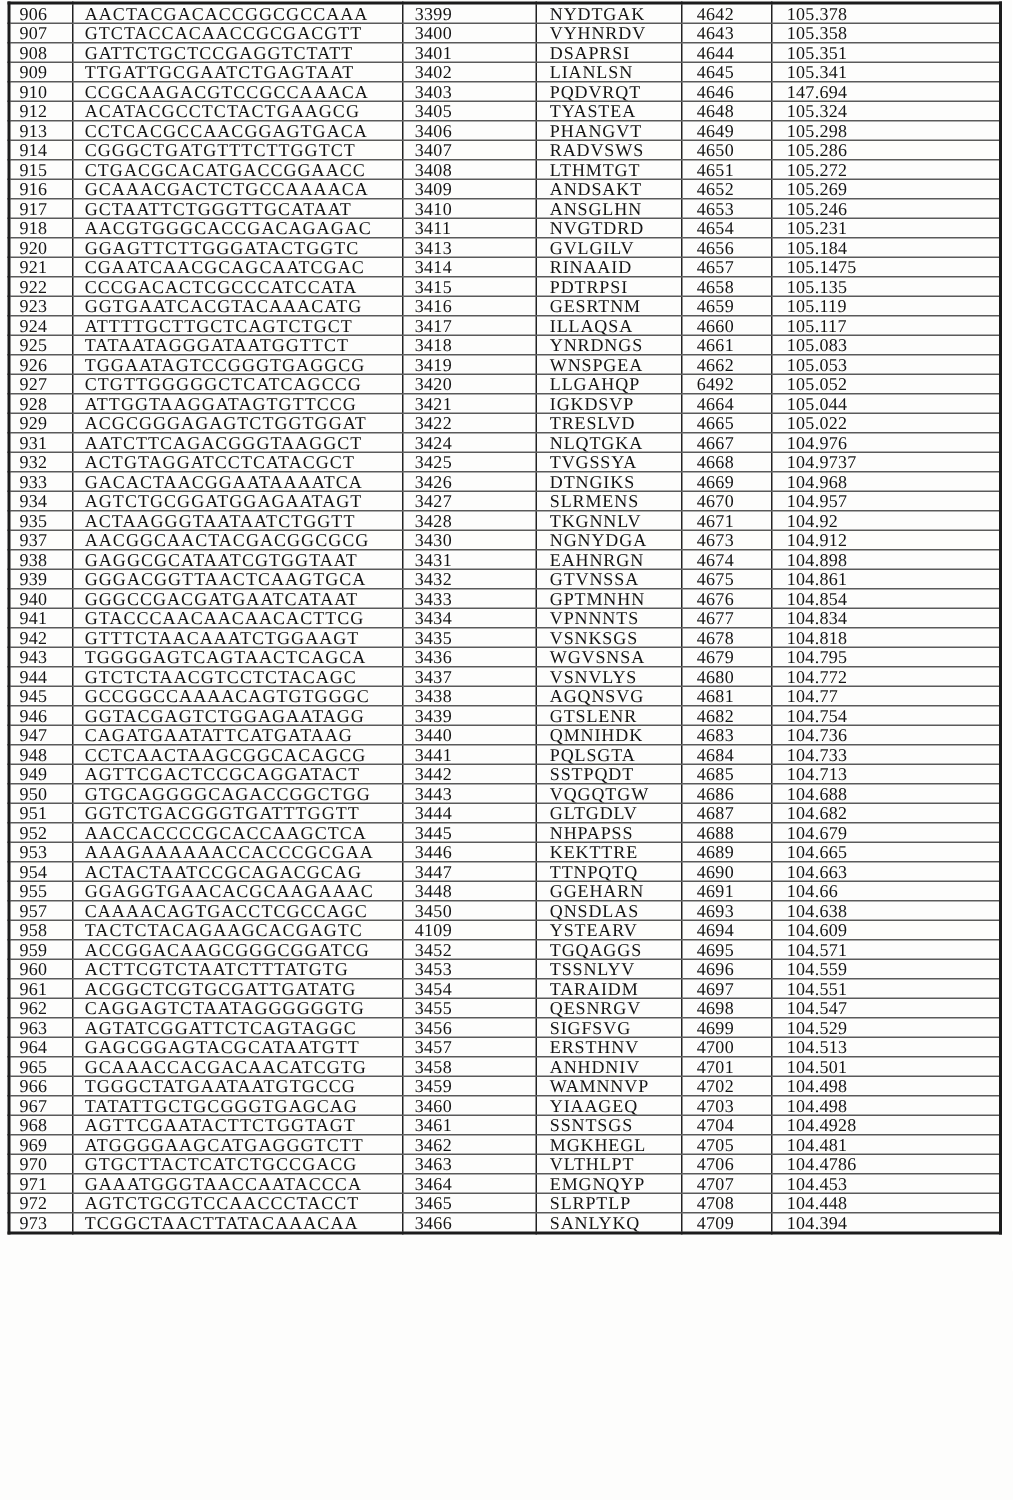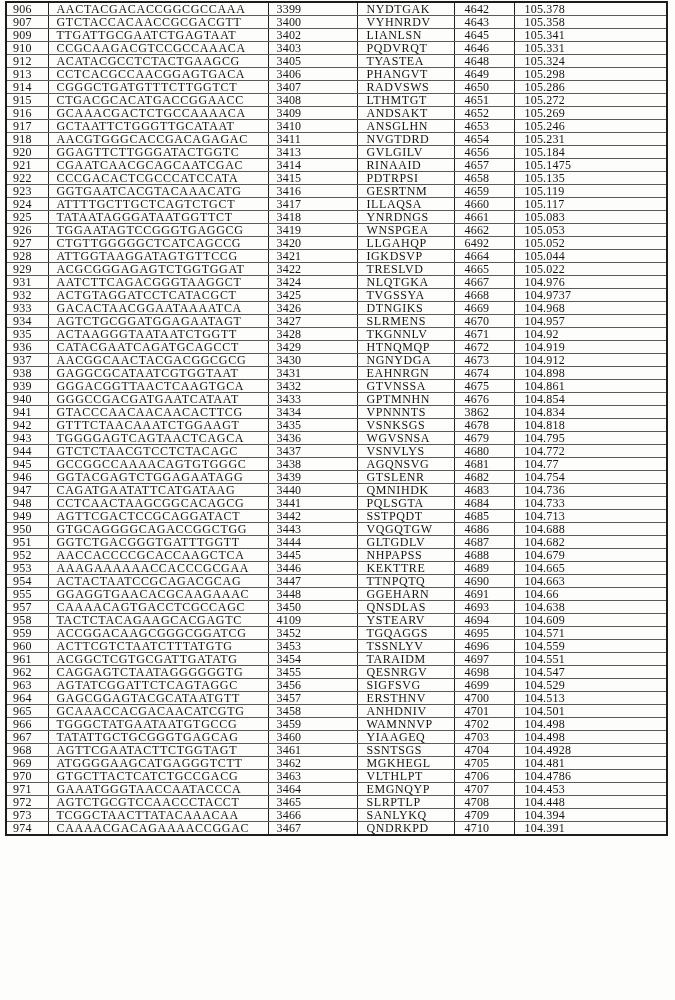--- a/index.html
+++ b/index.html
@@ -77,34 +77,42 @@
         </tr>
         <tr>
           <td class="c0">907</td>
           <td class="c1">GTCTACCACAACCGCGACGTT</td>
           <td class="c2">3400</td>
           <td class="c3">VYHNRDV</td>
           <td class="c4">4643</td>
           <td class="c5">105.358</td>
         </tr>
         <tr>
+          <td class="c0">908</td>
+          <td class="c1">GATTCTGCTCCGAGGTCTATT</td>
+          <td class="c2">3401</td>
+          <td class="c3">DSAPRSI</td>
+          <td class="c4">4644</td>
+          <td class="c5">105.351</td>
+        </tr>
+        <tr>
           <td class="c0">909</td>
           <td class="c1">TTGATTGCGAATCTGAGTAAT</td>
           <td class="c2">3402</td>
           <td class="c3">LIANLSN</td>
           <td class="c4">4645</td>
           <td class="c5">105.341</td>
         </tr>
         <tr>
           <td class="c0">910</td>
           <td class="c1">CCGCAAGACGTCCGCCAAACA</td>
           <td class="c2">3403</td>
           <td class="c3">PQDVRQT</td>
           <td class="c4">4646</td>
-          <td class="c5">105.331</td>
+          <td class="c5">147.694</td>
         </tr>
         <tr>
           <td class="c0">912</td>
           <td class="c1">ACATACGCCTCTACTGAAGCG</td>
           <td class="c2">3405</td>
           <td class="c3">TYASTEA</td>
           <td class="c4">4648</td>
           <td class="c5">105.324</td>
         </tr>
         <tr>
@@ -269,28 +277,20 @@
         </tr>
         <tr>
           <td class="c0">935</td>
           <td class="c1">ACTAAGGGTAATAATCTGGTT</td>
           <td class="c2">3428</td>
           <td class="c3">TKGNNLV</td>
           <td class="c4">4671</td>
           <td class="c5">104.92</td>
         </tr>
         <tr>
-          <td class="c0">936</td>
-          <td class="c1">CATACGAATCAGATGCAGCCT</td>
-          <td class="c2">3429</td>
-          <td class="c3">HTNQMQP</td>
-          <td class="c4">4672</td>
-          <td class="c5">104.919</td>
-        </tr>
-        <tr>
           <td class="c0">937</td>
           <td class="c1">AACGGCAACTACGACGGCGCG</td>
           <td class="c2">3430</td>
           <td class="c3">NGNYDGA</td>
           <td class="c4">4673</td>
           <td class="c5">104.912</td>
         </tr>
         <tr>
           <td class="c0">938</td>
           <td class="c1">GAGGCGCATAATCGTGGTAAT</td>
@@ -313,21 +313,21 @@
           <td class="c2">3433</td>
           <td class="c3">GPTMNHN</td>
           <td class="c4">4676</td>
           <td class="c5">104.854</td>
         </tr>
         <tr>
           <td class="c0">941</td>
           <td class="c1">GTACCCAACAACAACACTTCG</td>
           <td class="c2">3434</td>
           <td class="c3">VPNNNTS</td>
-          <td class="c4">3862</td>
+          <td class="c4">4677</td>
           <td class="c5">104.834</td>
         </tr>
         <tr>
           <td class="c0">942</td>
           <td class="c1">GTTTCTAACAAATCTGGAAGT</td>
           <td class="c2">3435</td>
           <td class="c3">VSNKSGS</td>
           <td class="c4">4678</td>
           <td class="c5">104.818</td>
         </tr>
@@ -564,23 +564,15 @@
           <td class="c5">104.448</td>
         </tr>
         <tr>
           <td class="c0">973</td>
           <td class="c1">TCGGCTAACTTATACAAACAA</td>
           <td class="c2">3466</td>
           <td class="c3">SANLYKQ</td>
           <td class="c4">4709</td>
           <td class="c5">104.394</td>
         </tr>
-        <tr>
-          <td class="c0">974</td>
-          <td class="c1">CAAAACGACAGAAAACCGGAC</td>
-          <td class="c2">3467</td>
-          <td class="c3">QNDRKPD</td>
-          <td class="c4">4710</td>
-          <td class="c5">104.391</td>
-        </tr>
       </tbody>
   </table>
 </div>
 
 </body></html>

